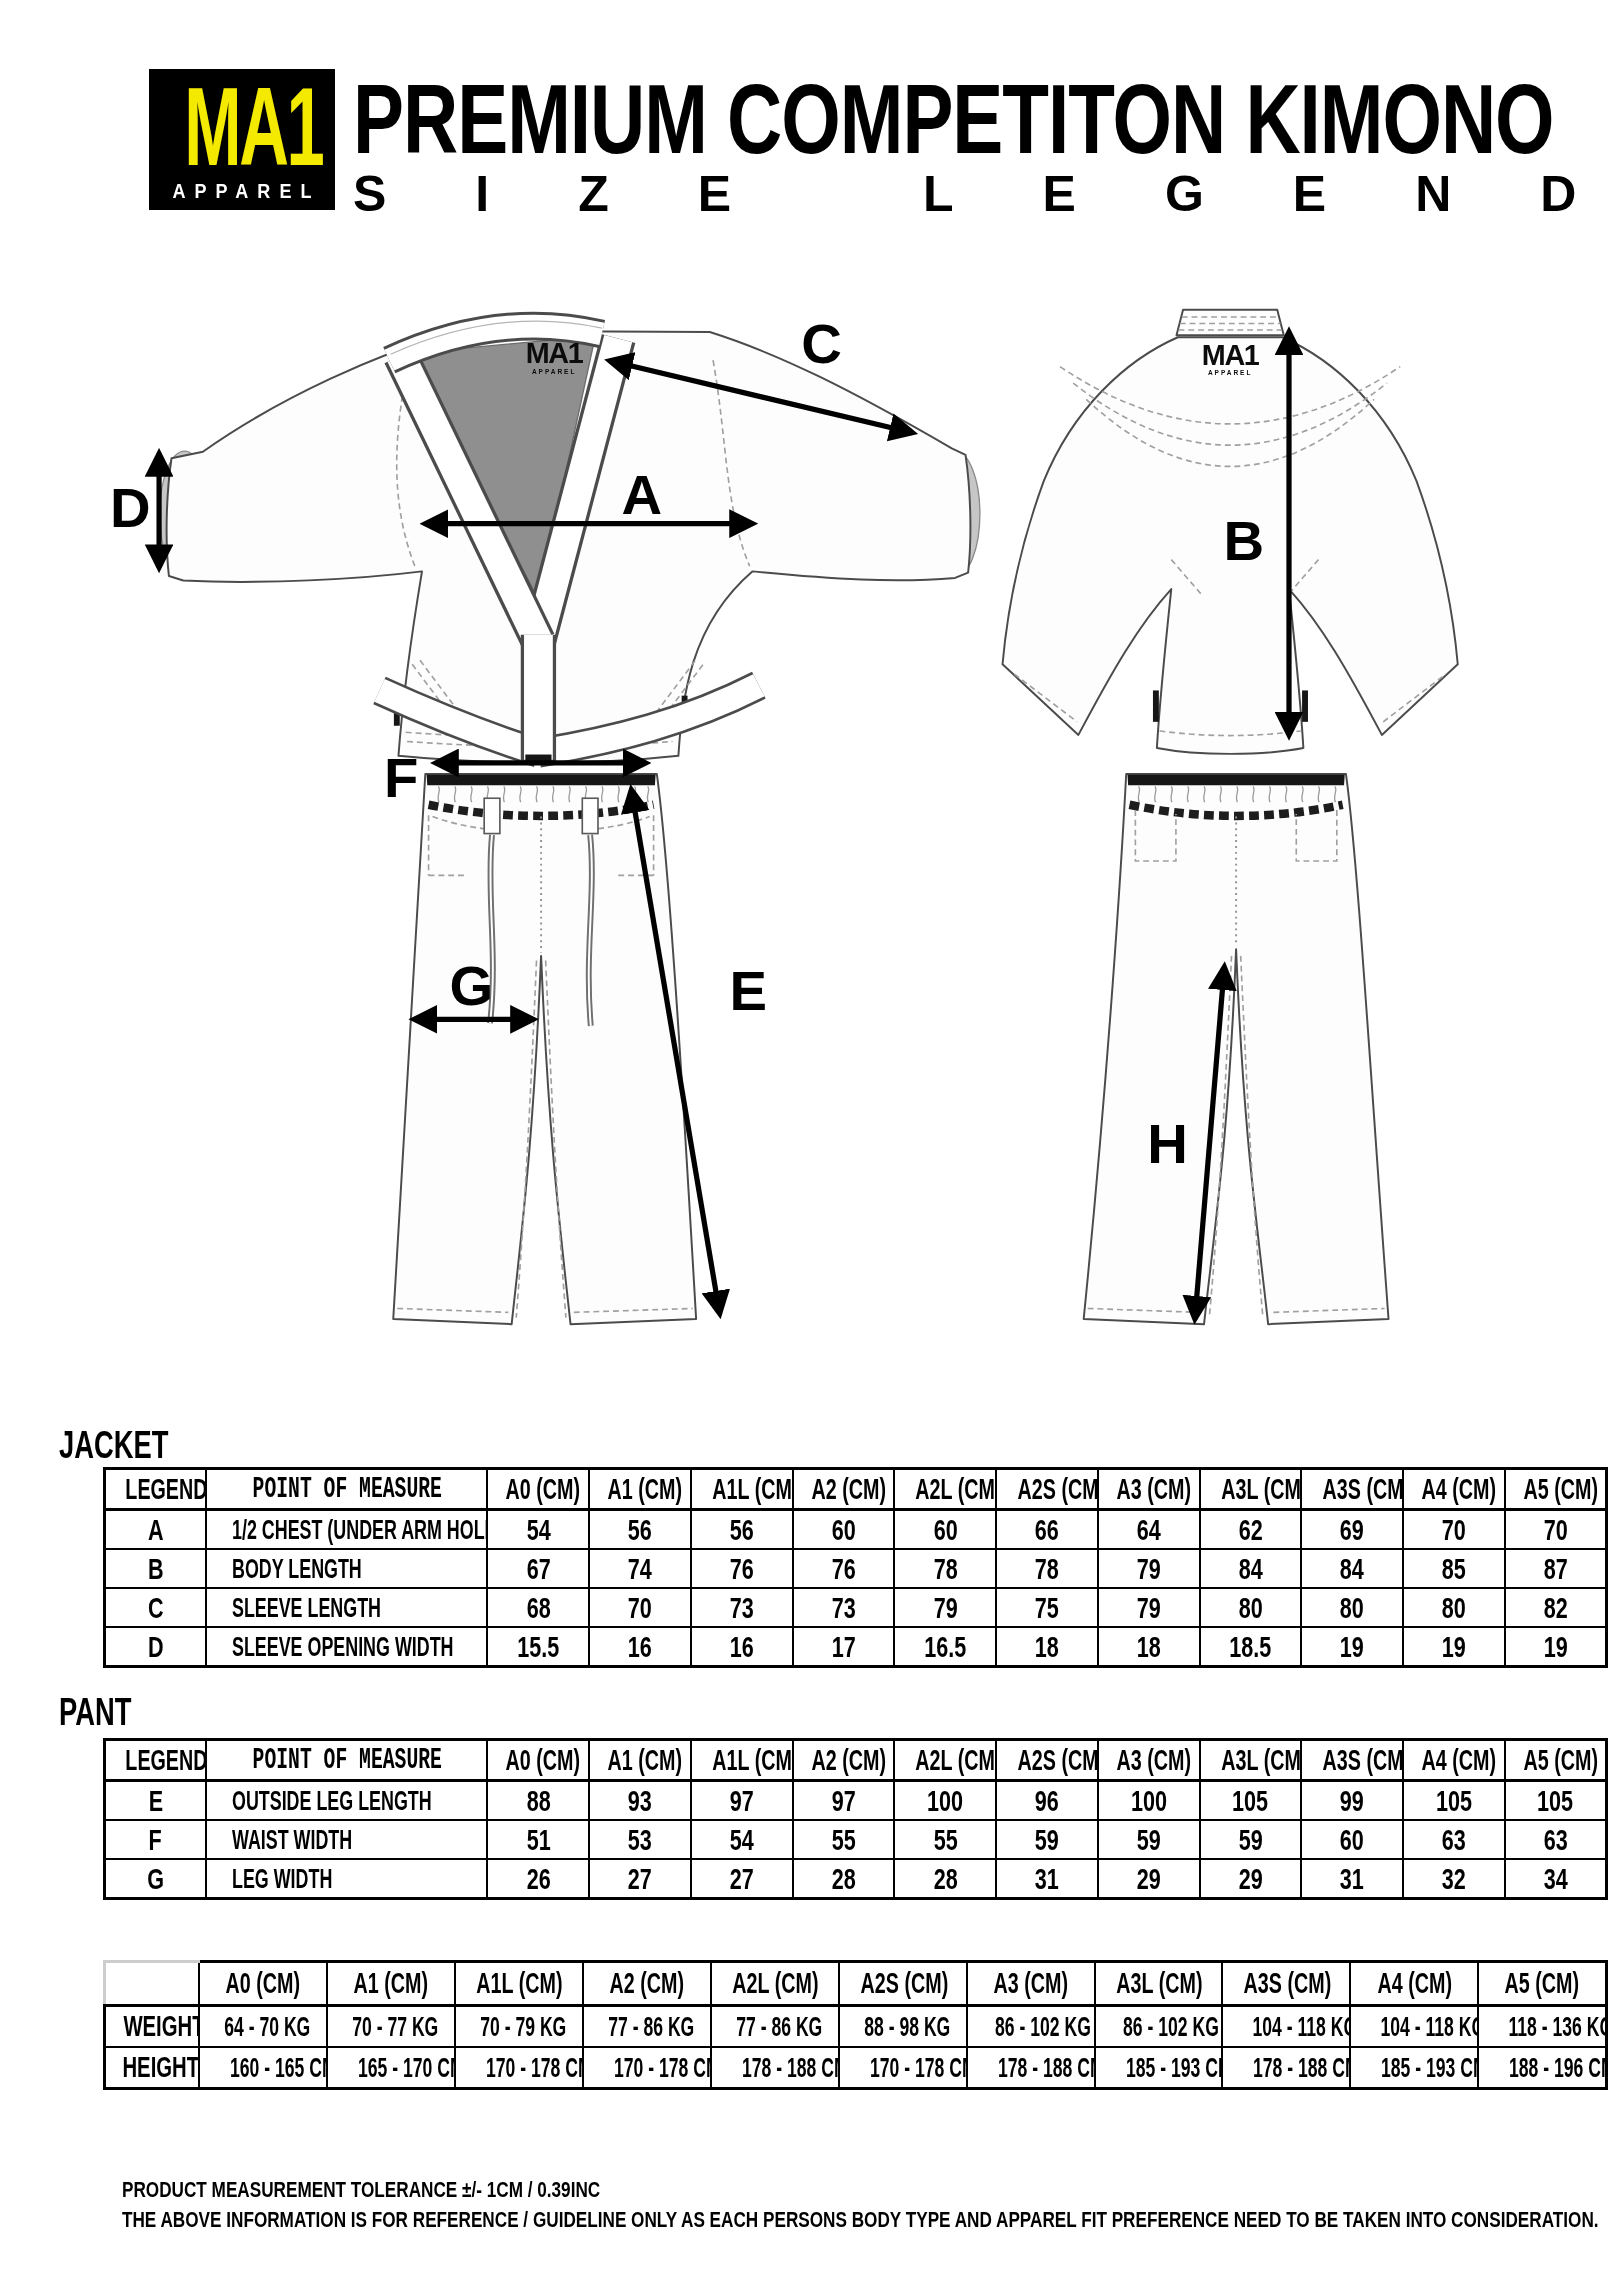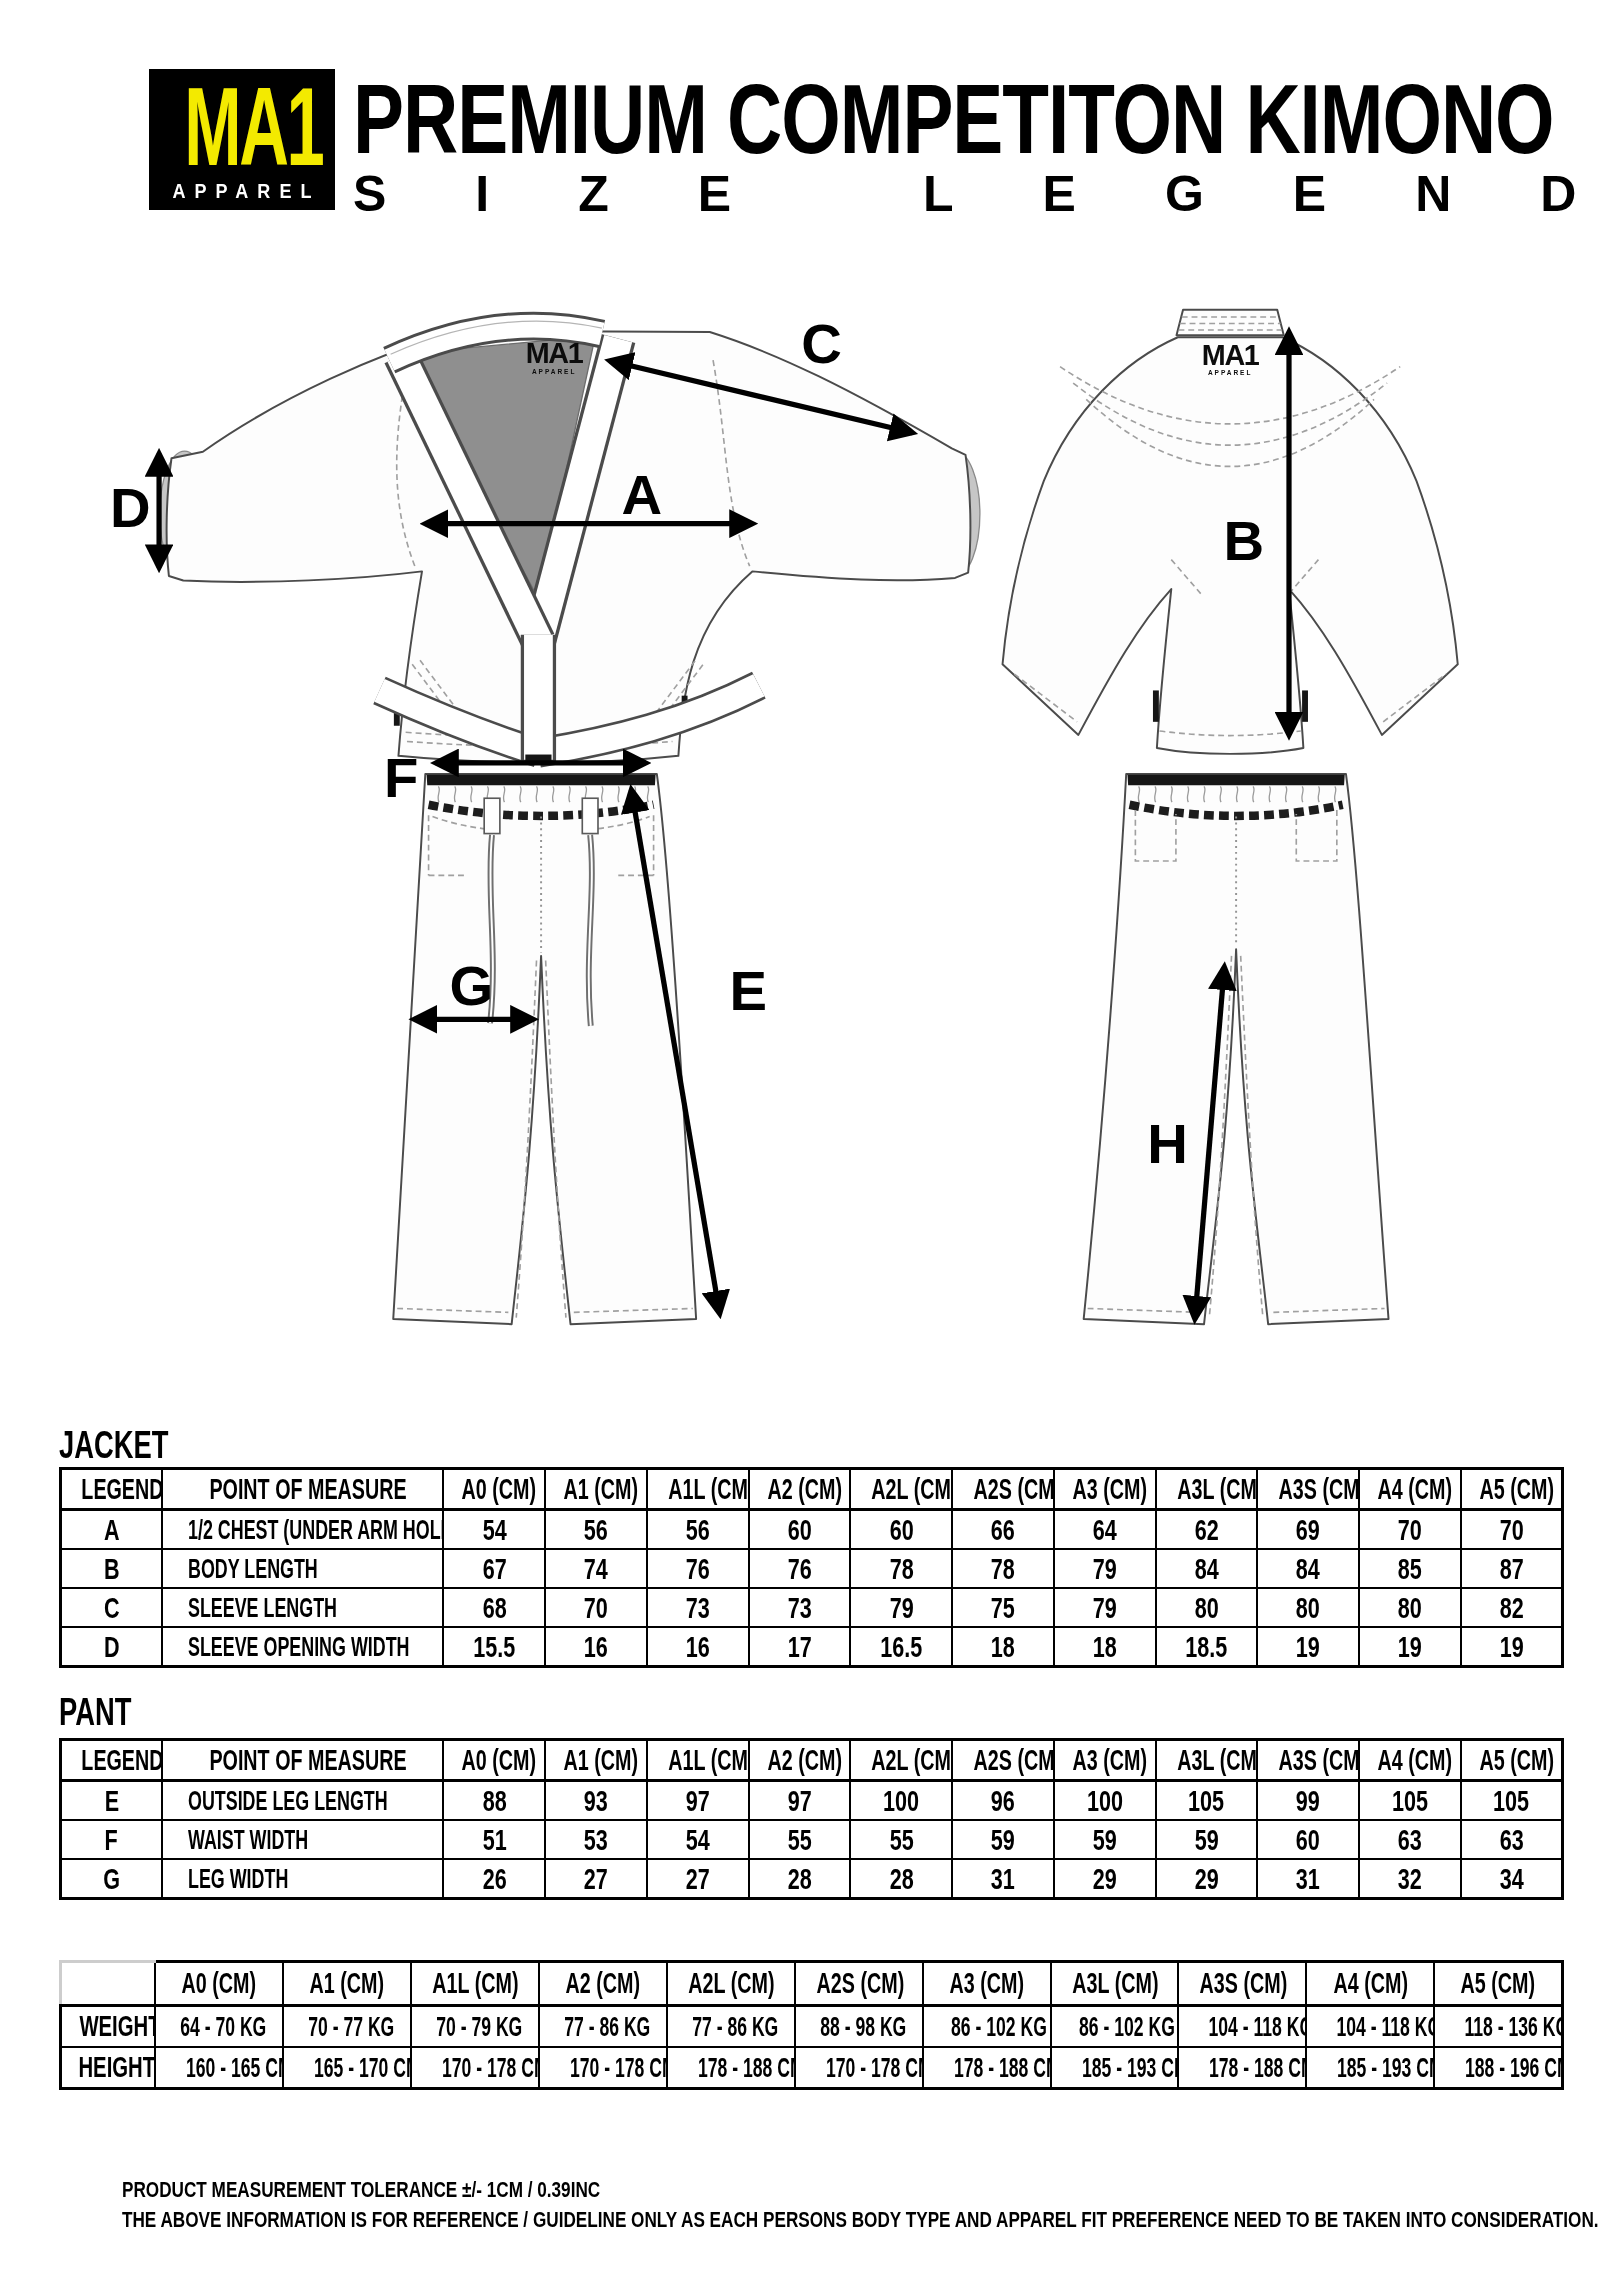--- a/index.html
+++ b/index.html
@@ -45,28 +45,28 @@
   .mlabel{font:700 86px "Liberation Sans",sans-serif;fill:#000;}
   .blabel{font:700 44px "Liberation Sans",sans-serif;fill:#0c0c0c;letter-spacing:-2px;}
   .slabel{font:700 10px "Liberation Sans",sans-serif;fill:#0c0c0c;letter-spacing:3px;}
 
   
   .sec{position:absolute;left:59px;margin:0;font-size:38px;font-weight:700;
        transform:scale(0.72,1);transform-origin:left top;}
   .jacket-h{top:1424px;} .pant-h{top:1691px;}
 
   
-  table{border-collapse:collapse;table-layout:fixed;font-weight:700;}
+  table{border-collapse:collapse;table-layout:fixed;font-weight:700;margin-left:44px;}
   .meas,.fit{position:absolute;left:59px;width:1505px;border:3.3px solid #000;}
   .jacket-t{top:1467px;} .pant-t{top:1738px;} .fit{top:1960px;}
   .meas th,.meas td,.fit th,.fit td{border:2px solid #000;height:37px;padding:0;
        text-align:center;vertical-align:middle;overflow:hidden;}
   .meas thead th{height:38px;border-bottom-width:3.9px;}
   .meas th:nth-child(1){width:6.6%;}
-  .meas th:nth-child(2){width:18.6%;}
+  .meas th:nth-child(2){width:18.6%;font-family:Liberation Mono, monospace;}
   .cnd{display:inline-block;transform:scale(0.72,1);transform-origin:center center;white-space:nowrap;}
   .meas thead .cnd{font-size:29px;transform:scale(0.68,1);}
   .meas tbody .cnd{font-size:30px;}
   .meas tbody td:nth-child(2){text-align:left;padding-left:25px;}
   .meas tbody td:nth-child(2) .cnd{font-size:27.5px;transform:scale(0.65,1);transform-origin:left center;}
   .fit th:first-child{width:6.1%;}
   .fit th,.fit td{height:39px;}
   .fit thead th{height:41px;border-bottom-width:3.3px;}
   .fit thead .cnd{font-size:29px;transform:scale(0.68,1);}
   .fit tbody .cnd{font-size:27.5px;transform:scale(0.64,1);}

